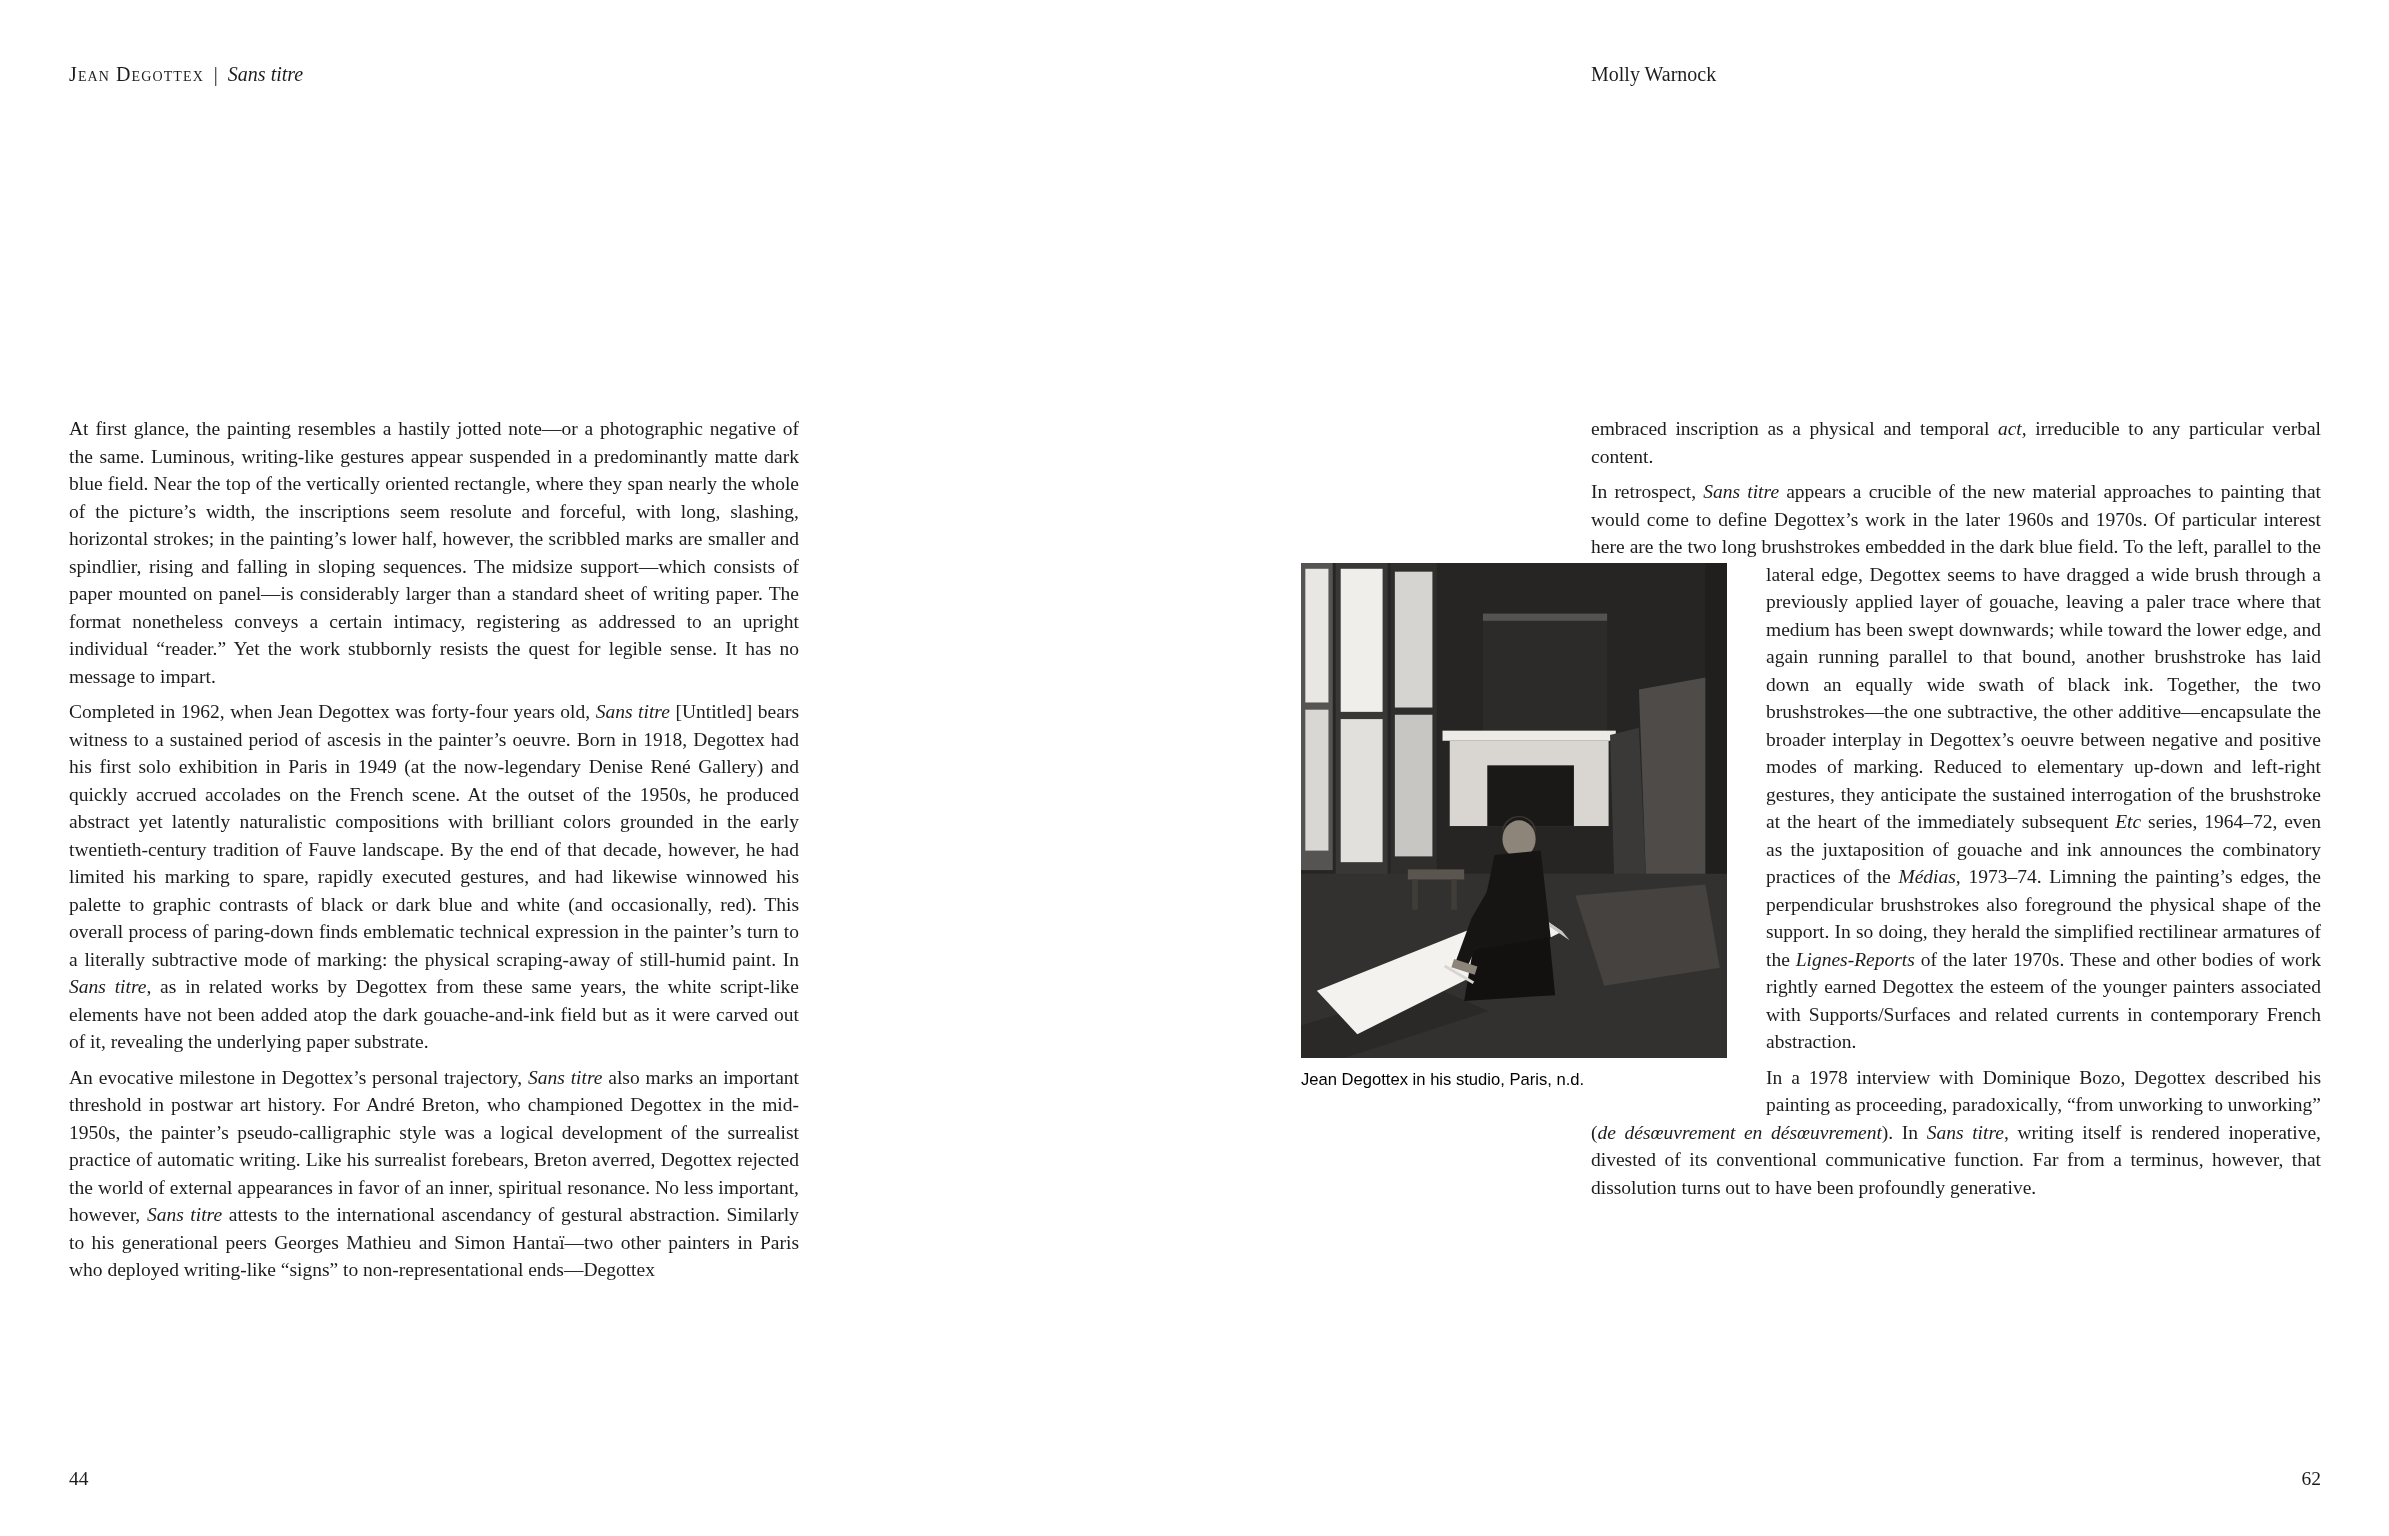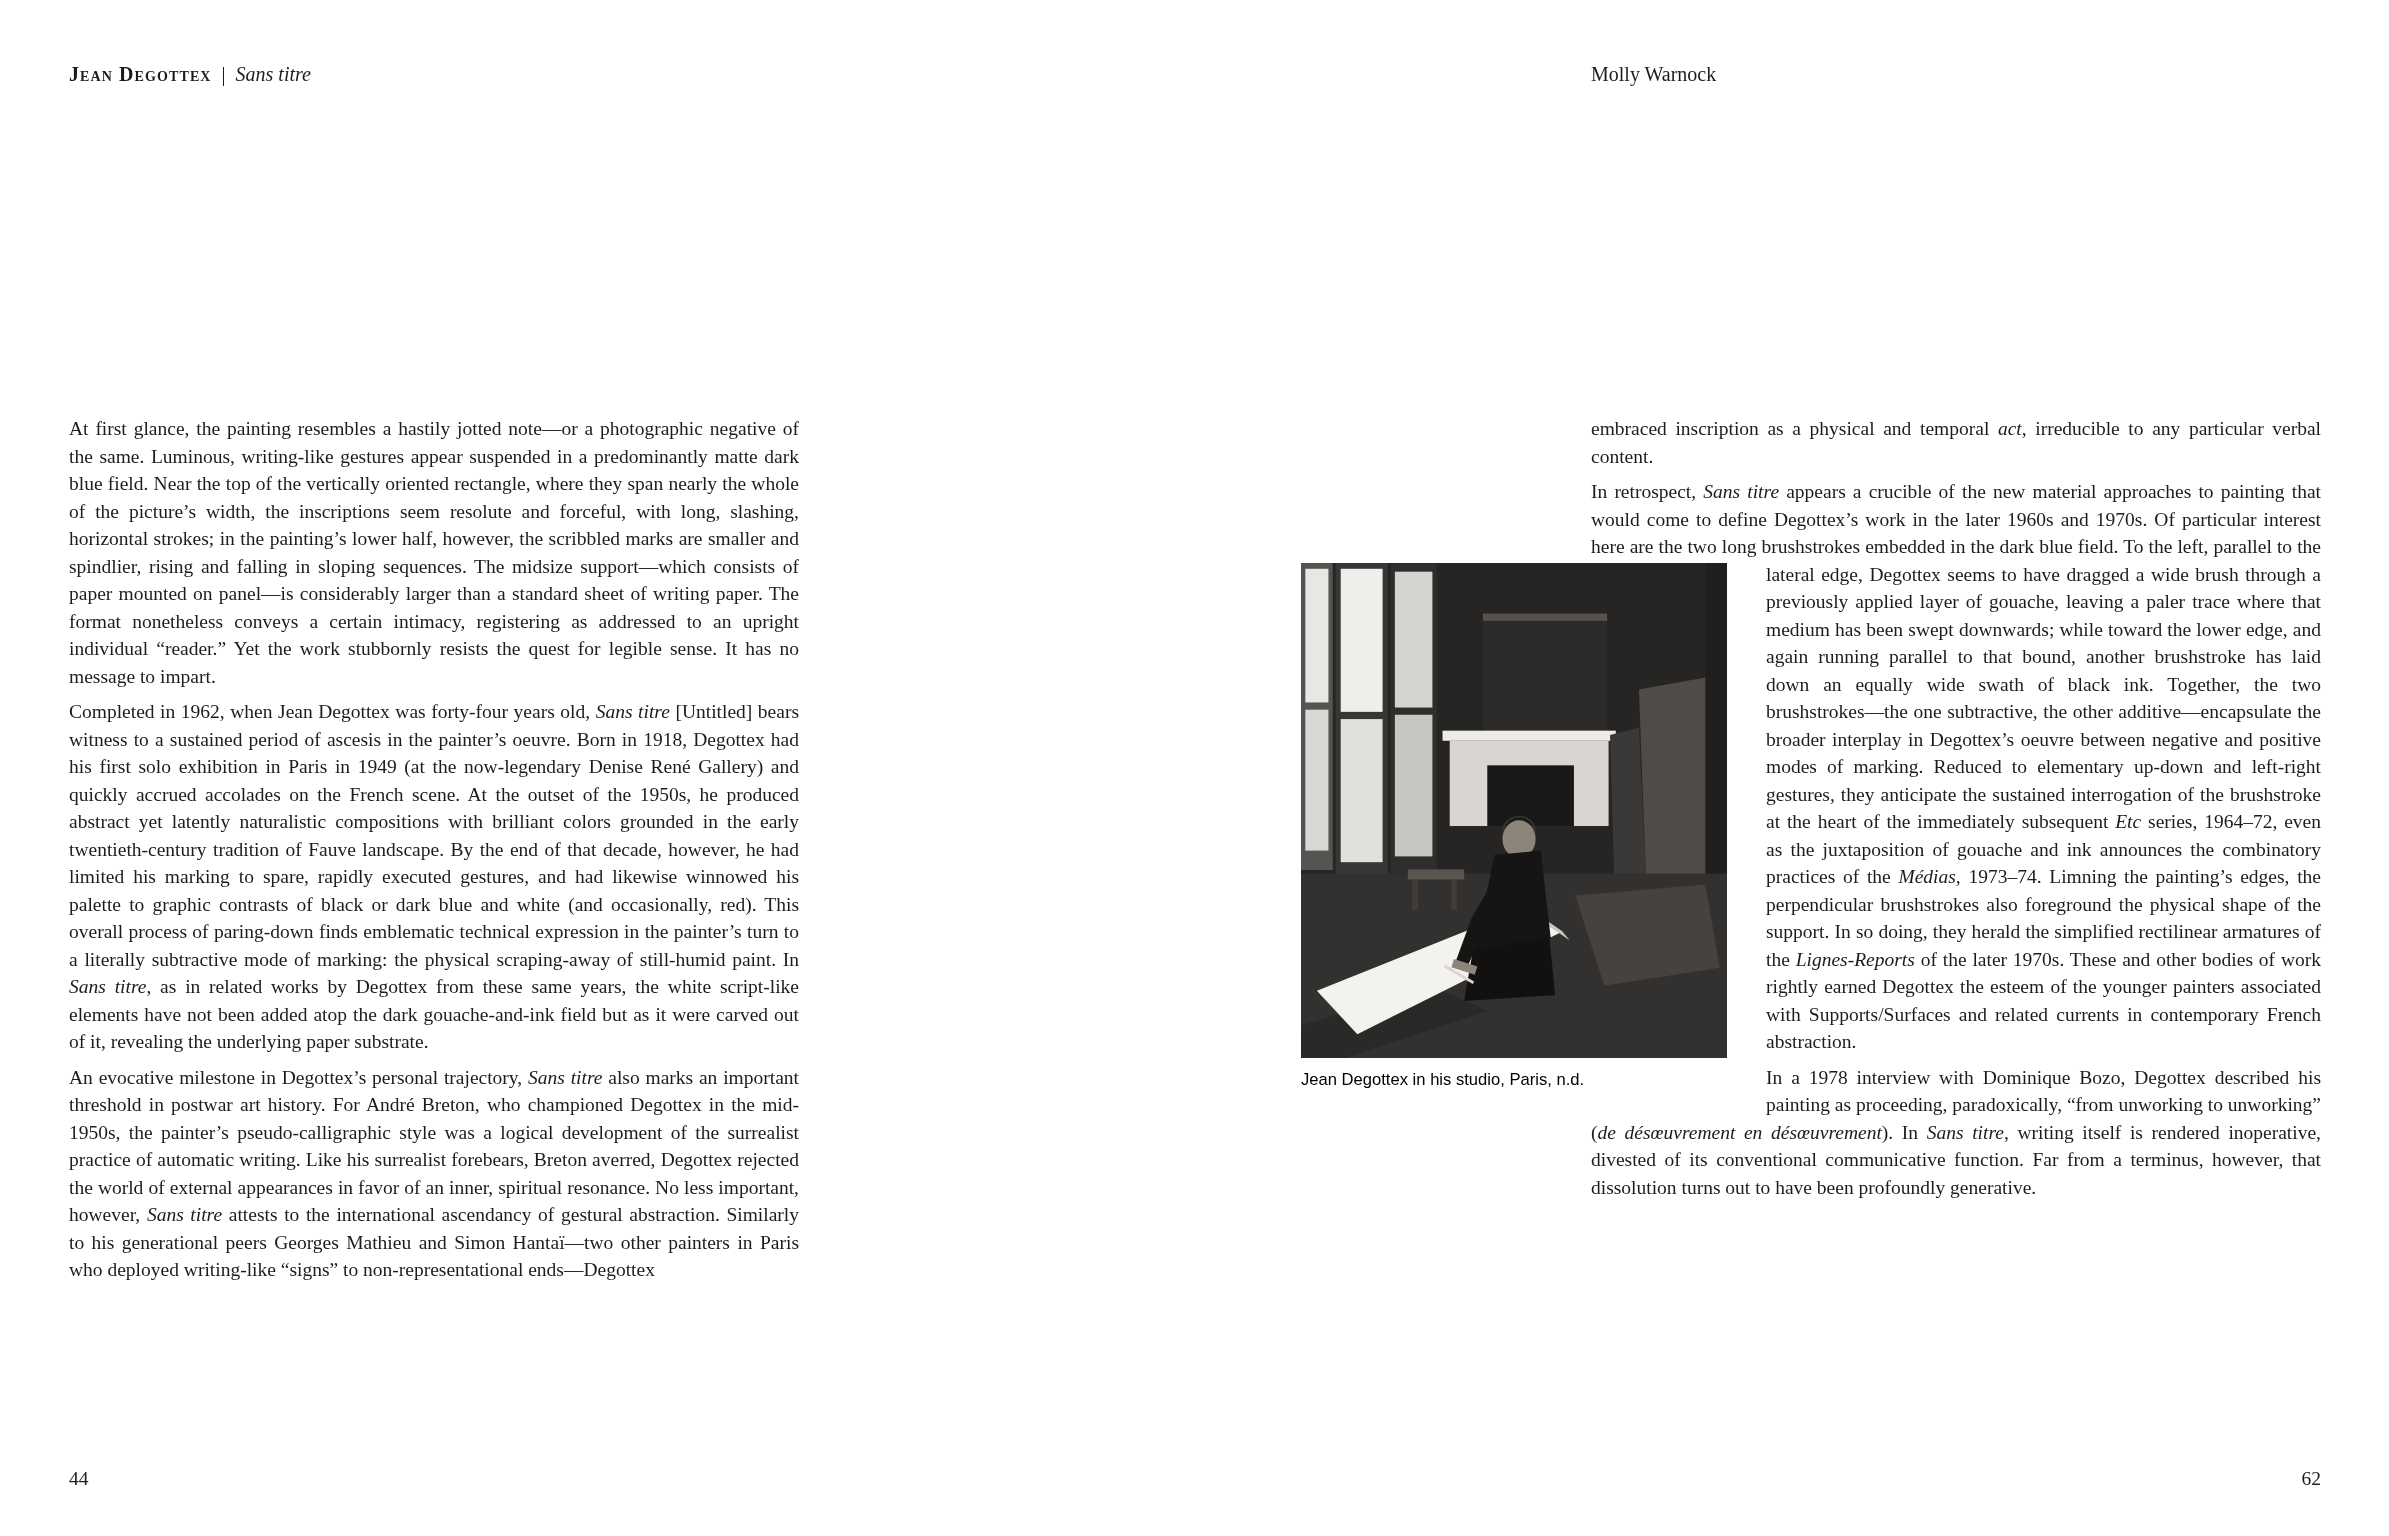--- a/index.html
+++ b/index.html
@@ -16,21 +16,21 @@
 
   
   .running-head-left {
     position: absolute; left: 69px; top: 62px;
     font-size: 20px; line-height: 24.6px;
     white-space: nowrap;
   }
   .artist-name {
     font-variant: small-caps;
     letter-spacing: 1.1px;
-    font-weight: 700;
+    font-weight: 400;
     text-align: right;
   }
   .head-sep { padding: 0 10px; color: #1c1c1c; font-weight: 300; }
   .work-title { font-style: italic; }
   .running-head-right {
     position: absolute; left: 1591px; top: 62px; width: 730px;
     font-size: 20px; line-height: 24.6px;
     text-align: left;
   }
 

